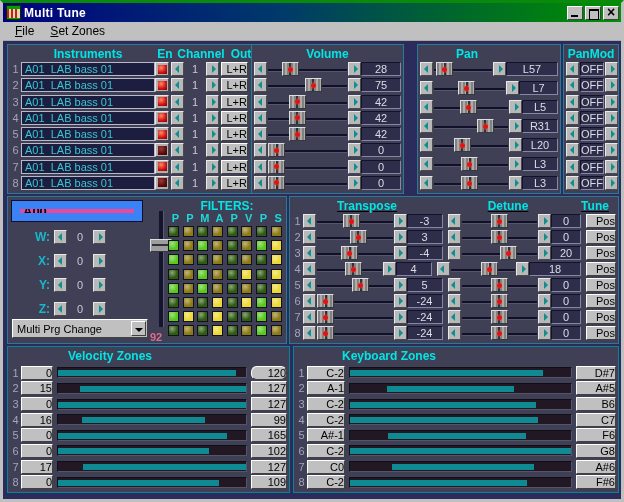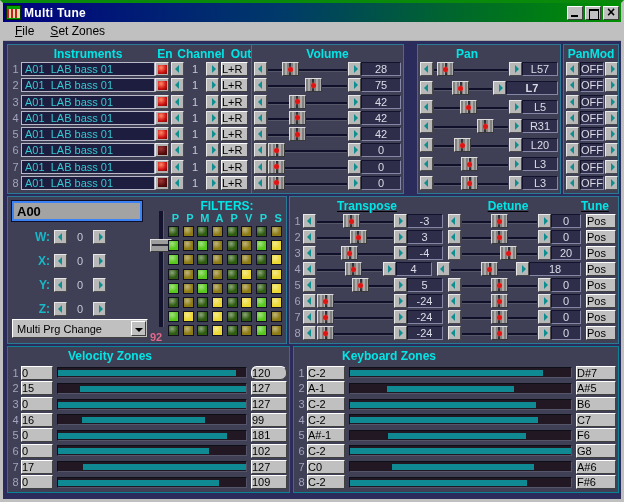--- a/index.html
+++ b/index.html
@@ -48,35 +48,35 @@
   .thumb { position:absolute; top:1px; width:17px; height:14px; background:#9e9e9e;
            border:1px solid; border-color:#dedede #383838 #383838 #dedede;
            background-image:linear-gradient(90deg,rgba(0,0,0,.18) 0 2px,rgba(255,255,255,.15) 2px 4px);
            background-size:4px 100%; }
   .thumb::before { content:""; position:absolute; left:50%; top:0; bottom:0; width:2px; margin-left:-1px; background:#30303a; }
   .thumb::after { content:""; position:absolute; left:50%; top:50%; width:5px; height:5px; margin:-2.5px 0 0 -2.5px;
                   border-radius:50%; background:#e01414; box-shadow:0 0 2px #ff7050; }
   .vbox { height:14px; flex:none; background:#2e2e4a; border:1px solid; border-color:#12122c #8686a6 #8686a6 #12122c;
           color:#dcdce8; font-size:11px; text-align:center; line-height:12px; }
   .rbtn { height:14px; flex:none; background:#c0c0c0; border:1px solid; border-color:#ffffff #404040 #404040 #ffffff;
-          color:#000; font-size:11px; text-align:left; line-height:12px; }
+          color:#000; font-size:11px; text-align:right; line-height:12px; }
   .instr-name { flex:none; width:134px; height:14px; background:#1d1d40; border:1px solid #b8b8c8;
                 color:#35c8d0; font-size:11px; line-height:12px; padding-left:3px; white-space:pre; overflow:hidden; }
   .ledbtn { width:14px; height:14px; flex:none; background:#b0b0b0; border:1px solid;
             border-color:#e8e8e8 #4a4a4a #4a4a4a #e8e8e8; display:flex; align-items:center; justify-content:center; }
   .led { width:9px; height:9px; }
   .led.on  { background:radial-gradient(circle at 35% 30%, #ff8866, #cc1010 60%, #700808); }
   .led.off { background:radial-gradient(circle at 35% 30%, #a03838, #5a0c0c 60%, #360606); }
   .chval { width:22px; text-align:center; color:#c8c8d8; font-size:11px; flex:none; }
   .bartrack { position:relative; flex:1; height:11px; margin:0 4px; background:#221823;
               border:1px solid; border-color:#0e0e16 #55556a #55556a #0e0e16; }
   .bar { position:absolute; top:2px; height:6px; background:#0f8a92; }
   
-  .name-input { position:absolute; left:4px; top:4px; width:130px; height:20px; background:#a3a3a3;
-                border:2px solid #3b82f6; outline:1px solid #10102a; color:#000; font-weight:bold;
+  .name-input { position:absolute; left:4px; top:4px; width:130px; height:20px; background:#ec4899;
+                border:8px solid #3b82f6; outline:1px solid #10102a; color:#000; font-weight:bold;
                 font-size:13px; font-family:"Liberation Sans",sans-serif; padding-left:3px; }
   .axis-row { position:absolute; left:14px; width:120px; height:16px; display:flex; align-items:center; }
   .axis-label { width:28px; text-align:right; color:#18b8c8; font-weight:bold; font-size:12px; margin-right:4px; }
   .axis-val { width:26px; text-align:center; color:#c8c8d8; font-size:11px; }
   .dropdown { position:absolute; left:4px; top:122px; width:136px; height:19px; background:#c0c0c0;
               border:1px solid; border-color:#ffffff #404040 #404040 #ffffff; display:flex; align-items:center; }
   .dropdown-text { flex:1; font-size:11px; color:#000; padding-left:4px; white-space:nowrap; overflow:hidden; }
   .drop-btn { width:15px; height:15px; margin-right:1px; background:#c0c0c0; border:1px solid;
               border-color:#ffffff #404040 #404040 #ffffff; display:flex; align-items:center; justify-content:center; }
   .tri-d { width:0; height:0; border:4px solid transparent; border-top-color:#000; border-bottom-width:0; margin-top:2px; }
@@ -374,33 +374,33 @@
           <div class="frow">
             <div class="abtn">
               <span class="tri tri-l"></span>
             </div>
             <div class="slider">
               <div class="thumb" style="left: calc(5.51% - 0.94px);"></div>
             </div>
             <div class="abtn">
               <span class="tri tri-r"></span>
             </div>
-            <div class="vbox" style="width: 36px;">L57</div>
+            <div class="vbox" style="width: 52px;">L57</div>
           </div>
           <div class="frow">
             <div class="abtn">
               <span class="tri tri-l"></span>
             </div>
             <div class="slider">
               <div class="thumb" style="left: calc(44.88% - 7.63px);"></div>
             </div>
             <div class="abtn">
               <span class="tri tri-r"></span>
             </div>
-            <div class="vbox" style="width: 52px; font-weight: bold;">L7</div>
+            <div class="vbox" style="width: 39px;">L7</div>
           </div>
           <div class="frow">
             <div class="abtn">
               <span class="tri tri-l"></span>
             </div>
             <div class="slider">
               <div class="thumb" style="left: calc(46.46% - 7.9px);"></div>
             </div>
             <div class="abtn">
               <span class="tri tri-r"></span>
@@ -921,21 +921,21 @@
               <div class="bar" style="left: 12.5984%; width: 65.3543%;"></div>
             </div>
             <div class="rbtn" style="width: 36px;">99</div>
           </div>
           <div class="frow">
             <span class="rownum">5</span>
             <div class="rbtn" style="width: 32px;">0</div>
             <div class="bartrack">
               <div class="bar" style="left: 0%; width: 89.7638%;"></div>
             </div>
-            <div class="rbtn" style="width: 36px;">181</div>
+            <div class="rbtn" style="width: 36px;">165</div>
           </div>
           <div class="frow">
             <span class="rownum">6</span>
             <div class="rbtn" style="width: 32px;">0</div>
             <div class="bartrack">
               <div class="bar" style="left: 0%; width: 80.315%;"></div>
             </div>
             <div class="rbtn" style="width: 36px;">102</div>
           </div>
           <div class="frow">

